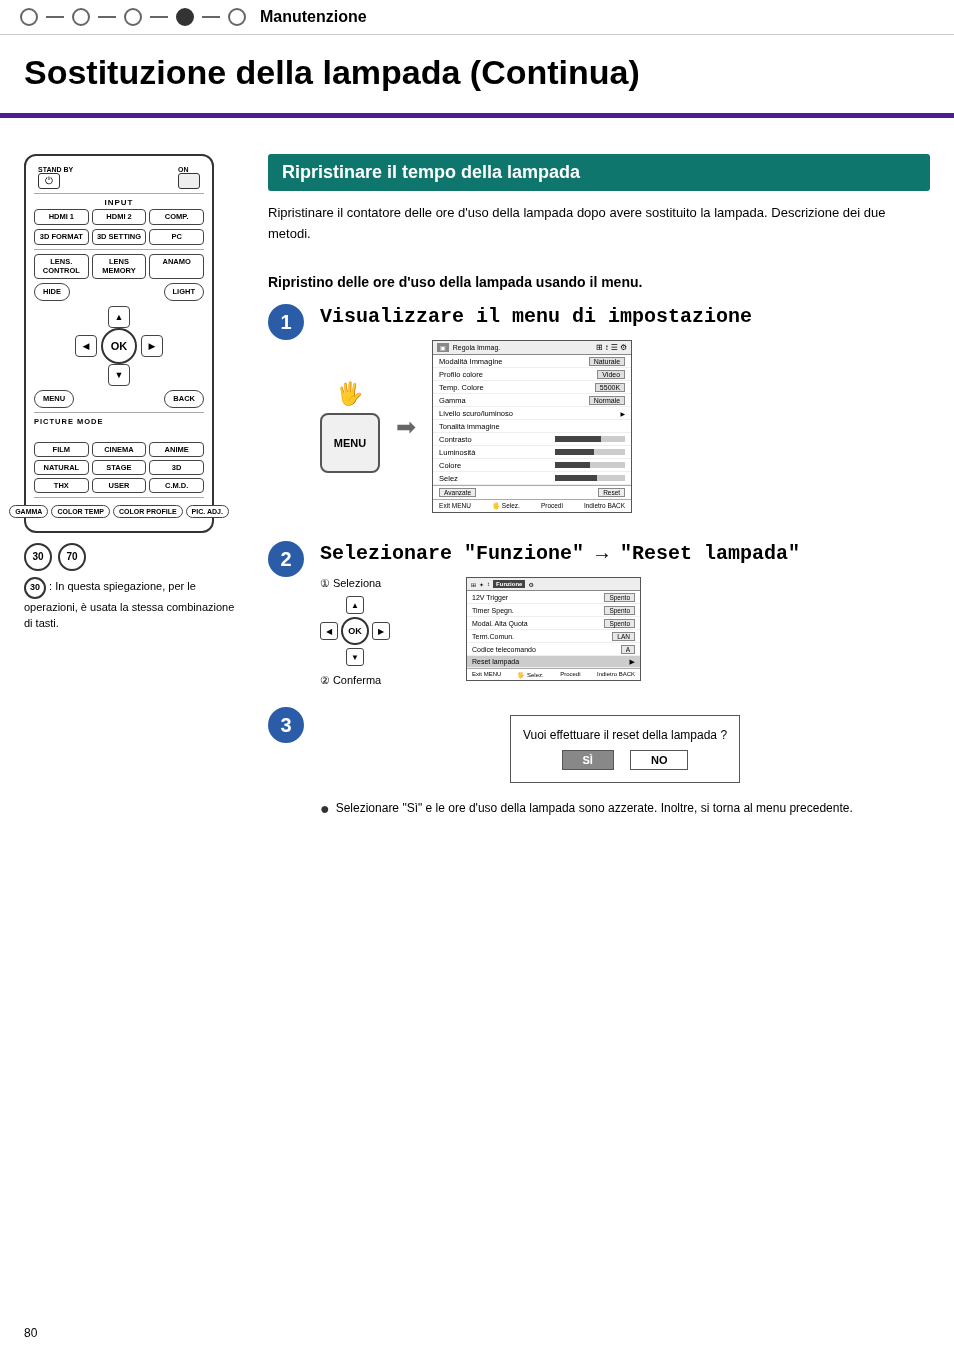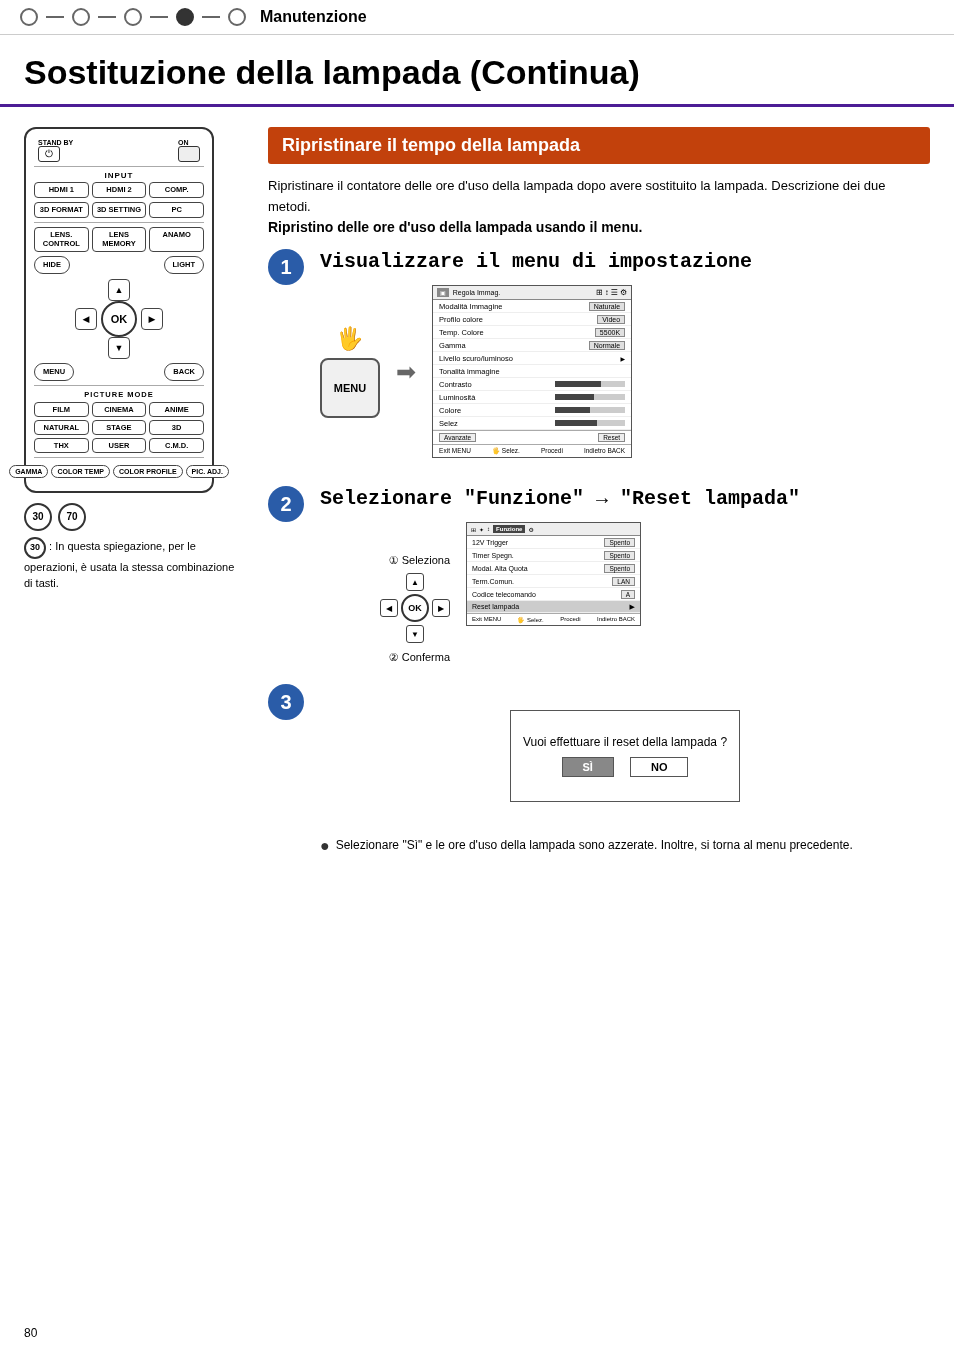--- a/index.html
+++ b/index.html
@@ -39,23 +39,23 @@
     .nav-title {
       font-size: 16px;
       font-weight: bold;
       margin-left: 6px;
     }
 
     
     .main-title {
       font-size: 34px;
       font-weight: bold;
-      padding: 18px 24px 12px;
-      border-bottom: 3px solid #4c1d95;
-      margin-bottom: 0;
+      padding: 18px 24px 21px;
+      border-bottom: 5px solid #4c1d95;
+      margin-bottom: 16px;
     }
 
     
     .content {
       display: flex;
       padding: 20px 24px;
       gap: 24px;
     }
 
     
@@ -154,23 +154,23 @@
       display: flex;
       justify-content: space-between;
       margin: 4px 0;
     }
     .picture-mode-section {
       margin-top: 4px;
     }
     .pm-label {
       font-size: 7.5px;
       font-weight: bold;
-      text-align: center;
+      text-align: left;
       letter-spacing: 1px;
-      margin-bottom: 3px;
+      margin-bottom: 16px;
     }
     .pm-grid {
       display: grid;
       grid-template-columns: repeat(3, 1fr);
       gap: 3px;
       margin-bottom: 3px;
     }
     .pm-btn {
       border: 1.5px solid #444;
       border-radius: 4px;
@@ -225,33 +225,33 @@
       font-size: 9px;
     }
 
     
     .right-col {
       flex: 1;
     }
 
     
     .section-header {
-      background: #c2410c;
+      background: #0f766e;
       color: #fff;
       padding: 8px 14px;
       font-size: 18px;
       font-weight: bold;
       border-radius: 3px;
       margin-bottom: 12px;
     }
 
     .intro-text {
       font-size: 13px;
       line-height: 1.6;
-      margin-bottom: 0;
+      margin-bottom: 28px;
     }
 
     .subsection-title {
       font-size: 14px;
       font-weight: bold;
       margin-bottom: 12px;
       line-height: 1.4;
     }
 
     
@@ -431,24 +431,24 @@
       display: flex;
       justify-content: space-between;
       padding: 2px 5px;
       border-top: 1px solid #aaa;
       font-size: 6px;
     }
 
     
     .confirm-dialog {
       border: 1.5px solid #555;
-      padding: 24px 12px;
+      padding: 12px 12px;
       display: inline-block;
       text-align: center;
-      margin: 26px auto;
+      margin: 8px auto;
     }
     .confirm-dialog-text {
       font-size: 12px;
       margin-bottom: 8px;
     }
     .confirm-dialog-btns {
       display: flex;
       gap: 16px;
       justify-content: center;
     }
@@ -731,21 +731,21 @@
         </div>
       </div>
     </div>
 
     <div class="step">
       <div class="step-number">2</div>
       <div class="step-content">
         <div class="step-title">Selezionare "Funzione" → "Reset lampada"</div>
         <div class="step2-content">
 
-          <div style="display:flex; flex-direction:column; align-items:flex-end; gap:4px; min-width:130px;margin-top:32px;">
+          <div style="display:flex; flex-direction:column; align-items:flex-start; gap:4px; min-width:130px;">
             <div style="font-size:11px; margin-bottom:2px;">① Seleziona</div>
             <div class="dpad-mini">
               <div class="dpad-mini-row">
                 <div class="dpad-mini-btn">▲</div>
               </div>
               <div class="dpad-mini-row">
                 <div class="dpad-mini-btn">◀</div>
                 <div class="ok-mini">OK</div>
                 <div class="dpad-mini-btn">▶</div>
               </div>

